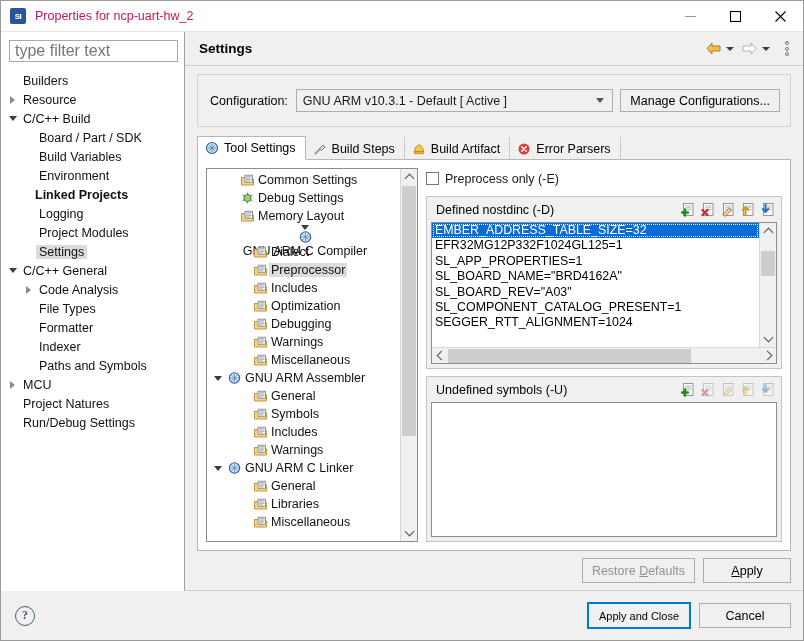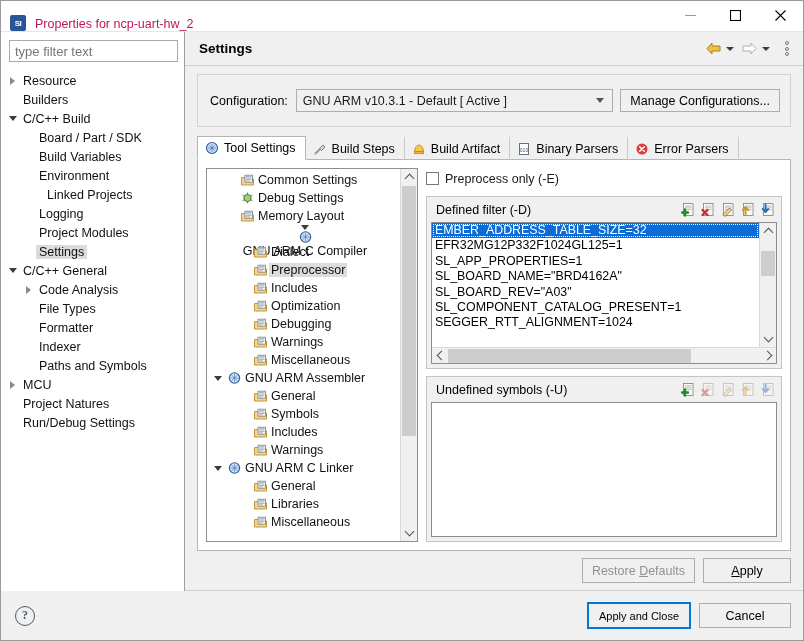--- a/index.html
+++ b/index.html
@@ -17,21 +17,21 @@
     background: #f0f0f0;
     border: 1px solid #9a9a9a;
     display: flex; flex-direction: column;
     position: relative;
   }
 
   
   .titlebar {
     height: 31px; min-height: 31px;
     background: #ffffff;
-    display: flex; align-items: flex-end;
+    display: flex; align-items: center;
     padding-left: 9px;
     border-bottom: 1px solid #e6e6e6;
   }
   .app-icon {
     width: 16px; height: 16px;
     background: #2a5699;
     border-radius: 2px;
     color: #fff; font-size: 8px; font-weight: bold;
     display: flex; align-items: center; justify-content: center;
     margin-right: 9px;
@@ -56,21 +56,21 @@
     border-right: 1px solid #a0a0a0;
     padding: 6px 0 0 0;
     display: flex; flex-direction: column;
   }
   .filter-wrap { padding: 2px 6px 6px 8px; }
   .filter-box {
     width: 100%; height: 22px;
     border: 1px solid #a9a9a9;
     background: #fff;
     font-family: "Liberation Sans", sans-serif;
-    font-size: 13px;
+    font-size: 16px;
     padding: 0 5px;
     color: #000;
     outline: none;
   }
   .filter-box::placeholder { color: #767676; }
   .tree { flex: 1; overflow: hidden; padding-top: 3px; }
   .tree-row {
     height: 19px; display: flex; align-items: center;
     font-size: 12.5px; color: #111; white-space: nowrap;
     padding-left: 4px;
@@ -348,48 +348,48 @@
   </div>
 
   <div class="body-area">
 
     <div class="sidebar">
       <div class="filter-wrap">
         <input class="filter-box" type="text" placeholder="type filter text" style="">
       </div>
       <div class="tree" id="sidebar-tree">
           <div class="tree-row" style="padding-left: 4px;">
+            <span class="tw"></span>
+            <span class="tree-label">Builders</span>
+          </div>
+          <div class="tree-row" style="padding-left: 4px;">
             <span class="tw">
               <span class="arrow-right"></span>
             </span>
             <span class="tree-label">Resource</span>
-          </div>
-          <div class="tree-row" style="padding-left: 4px;">
-            <span class="tw"></span>
-            <span class="tree-label">Builders</span>
           </div>
           <div class="tree-row" style="padding-left: 4px;">
             <span class="tw">
               <span class="arrow-down"></span>
             </span>
             <span class="tree-label">C/C++ Build</span>
           </div>
           <div class="tree-row" style="padding-left: 20px;">
             <span class="tw"></span>
             <span class="tree-label">Board / Part / SDK</span>
           </div>
           <div class="tree-row" style="padding-left: 20px;">
             <span class="tw"></span>
             <span class="tree-label">Build Variables</span>
           </div>
           <div class="tree-row" style="padding-left: 20px;">
             <span class="tw"></span>
             <span class="tree-label">Environment</span>
           </div>
-          <div class="tree-row" style="padding-left: 28px;">
+          <div class="tree-row" style="padding-left: 16px; font-weight: bold;">
             <span class="tw"></span>
             <span class="tree-label">Linked Projects</span>
           </div>
           <div class="tree-row" style="padding-left: 20px;">
             <span class="tw"></span>
             <span class="tree-label">Logging</span>
           </div>
           <div class="tree-row" style="padding-left: 20px;">
             <span class="tw"></span>
             <span class="tree-label">Project Modules</span>
@@ -503,29 +503,20 @@
                 <svg width="14" height="14" viewBox="0 0 14 14">
                   <path d="M2.5 9.5 C3 5 5 3 7 3 C9 3 11 5 11.5 9.5 Z" fill="#f5c84c" stroke="#b88a20" stroke-width="0.9"></path>
                   <rect x="2.5" y="9.5" width="9" height="2.2" fill="#f0b429" stroke="#b88a20" stroke-width="0.8"></rect>
                 </svg>
               </span>
               <span>Build Artifact</span>
             </div>
             <div class="tab">
               <span style="display: flex;">
                 <svg width="14" height="14" viewBox="0 0 14 14">
-                  <rect x="2.5" y="1.5" width="9" height="11" fill="#fff" stroke="#6e6e6e" stroke-width="1"></rect>
-                  <text x="7" y="9.5" font-size="5" text-anchor="middle" fill="#2f5f9e" font-family="Liberation Sans">010</text>
-                </svg>
-              </span>
-              <span>Binary Parsers</span>
-            </div>
-            <div class="tab">
-              <span style="display: flex;">
-                <svg width="14" height="14" viewBox="0 0 14 14">
                   <circle cx="7" cy="7" r="5.5" fill="#e03a3a"></circle>
                   <path d="M4.7 4.7 L9.3 9.3 M9.3 4.7 L4.7 9.3" stroke="#fff" stroke-width="1.5" stroke-linecap="round"></path>
                 </svg>
               </span>
               <span>Error Parsers</span>
             </div>
           </div>
 
         <div class="tabpanel">
 
@@ -768,21 +759,21 @@
           </div>
 
           <div class="opts">
             <div class="cbrow">
               <span class="cbox"></span>
               <span>Preprocess only (-E)</span>
             </div>
 
             <div class="field-group" style="height:173px;">
               <div class="fg-head">
-                <span class="fg-title">Defined filter (-D)</span>
+                <span class="fg-title">Defined nostdinc (-D)</span>
                 <span class="fg-tools" id="defined-tools">
                     <span style="display: flex;">
                       <svg width="15" height="15" viewBox="0 0 15 15" style="opacity:1">
                         <rect x="2.5" y="1.5" width="9.5" height="12" fill="#fdfbf4" stroke="#8a8a8a" stroke-width="0.9"></rect>
                         <path d="M4 4h6.5M4 5.8h6.5M4 7.6h6.5" stroke="#8fa8c8" stroke-width="0.7"></path>
                         <path d="M1 10.5h6M4 7.5v6" stroke="#1f8b1f" stroke-width="2.4" stroke-linecap="round"></path>
                       </svg>
                     </span>
                     <span style="display: flex;">
                       <svg width="15" height="15" viewBox="0 0 15 15" style="opacity:1">

